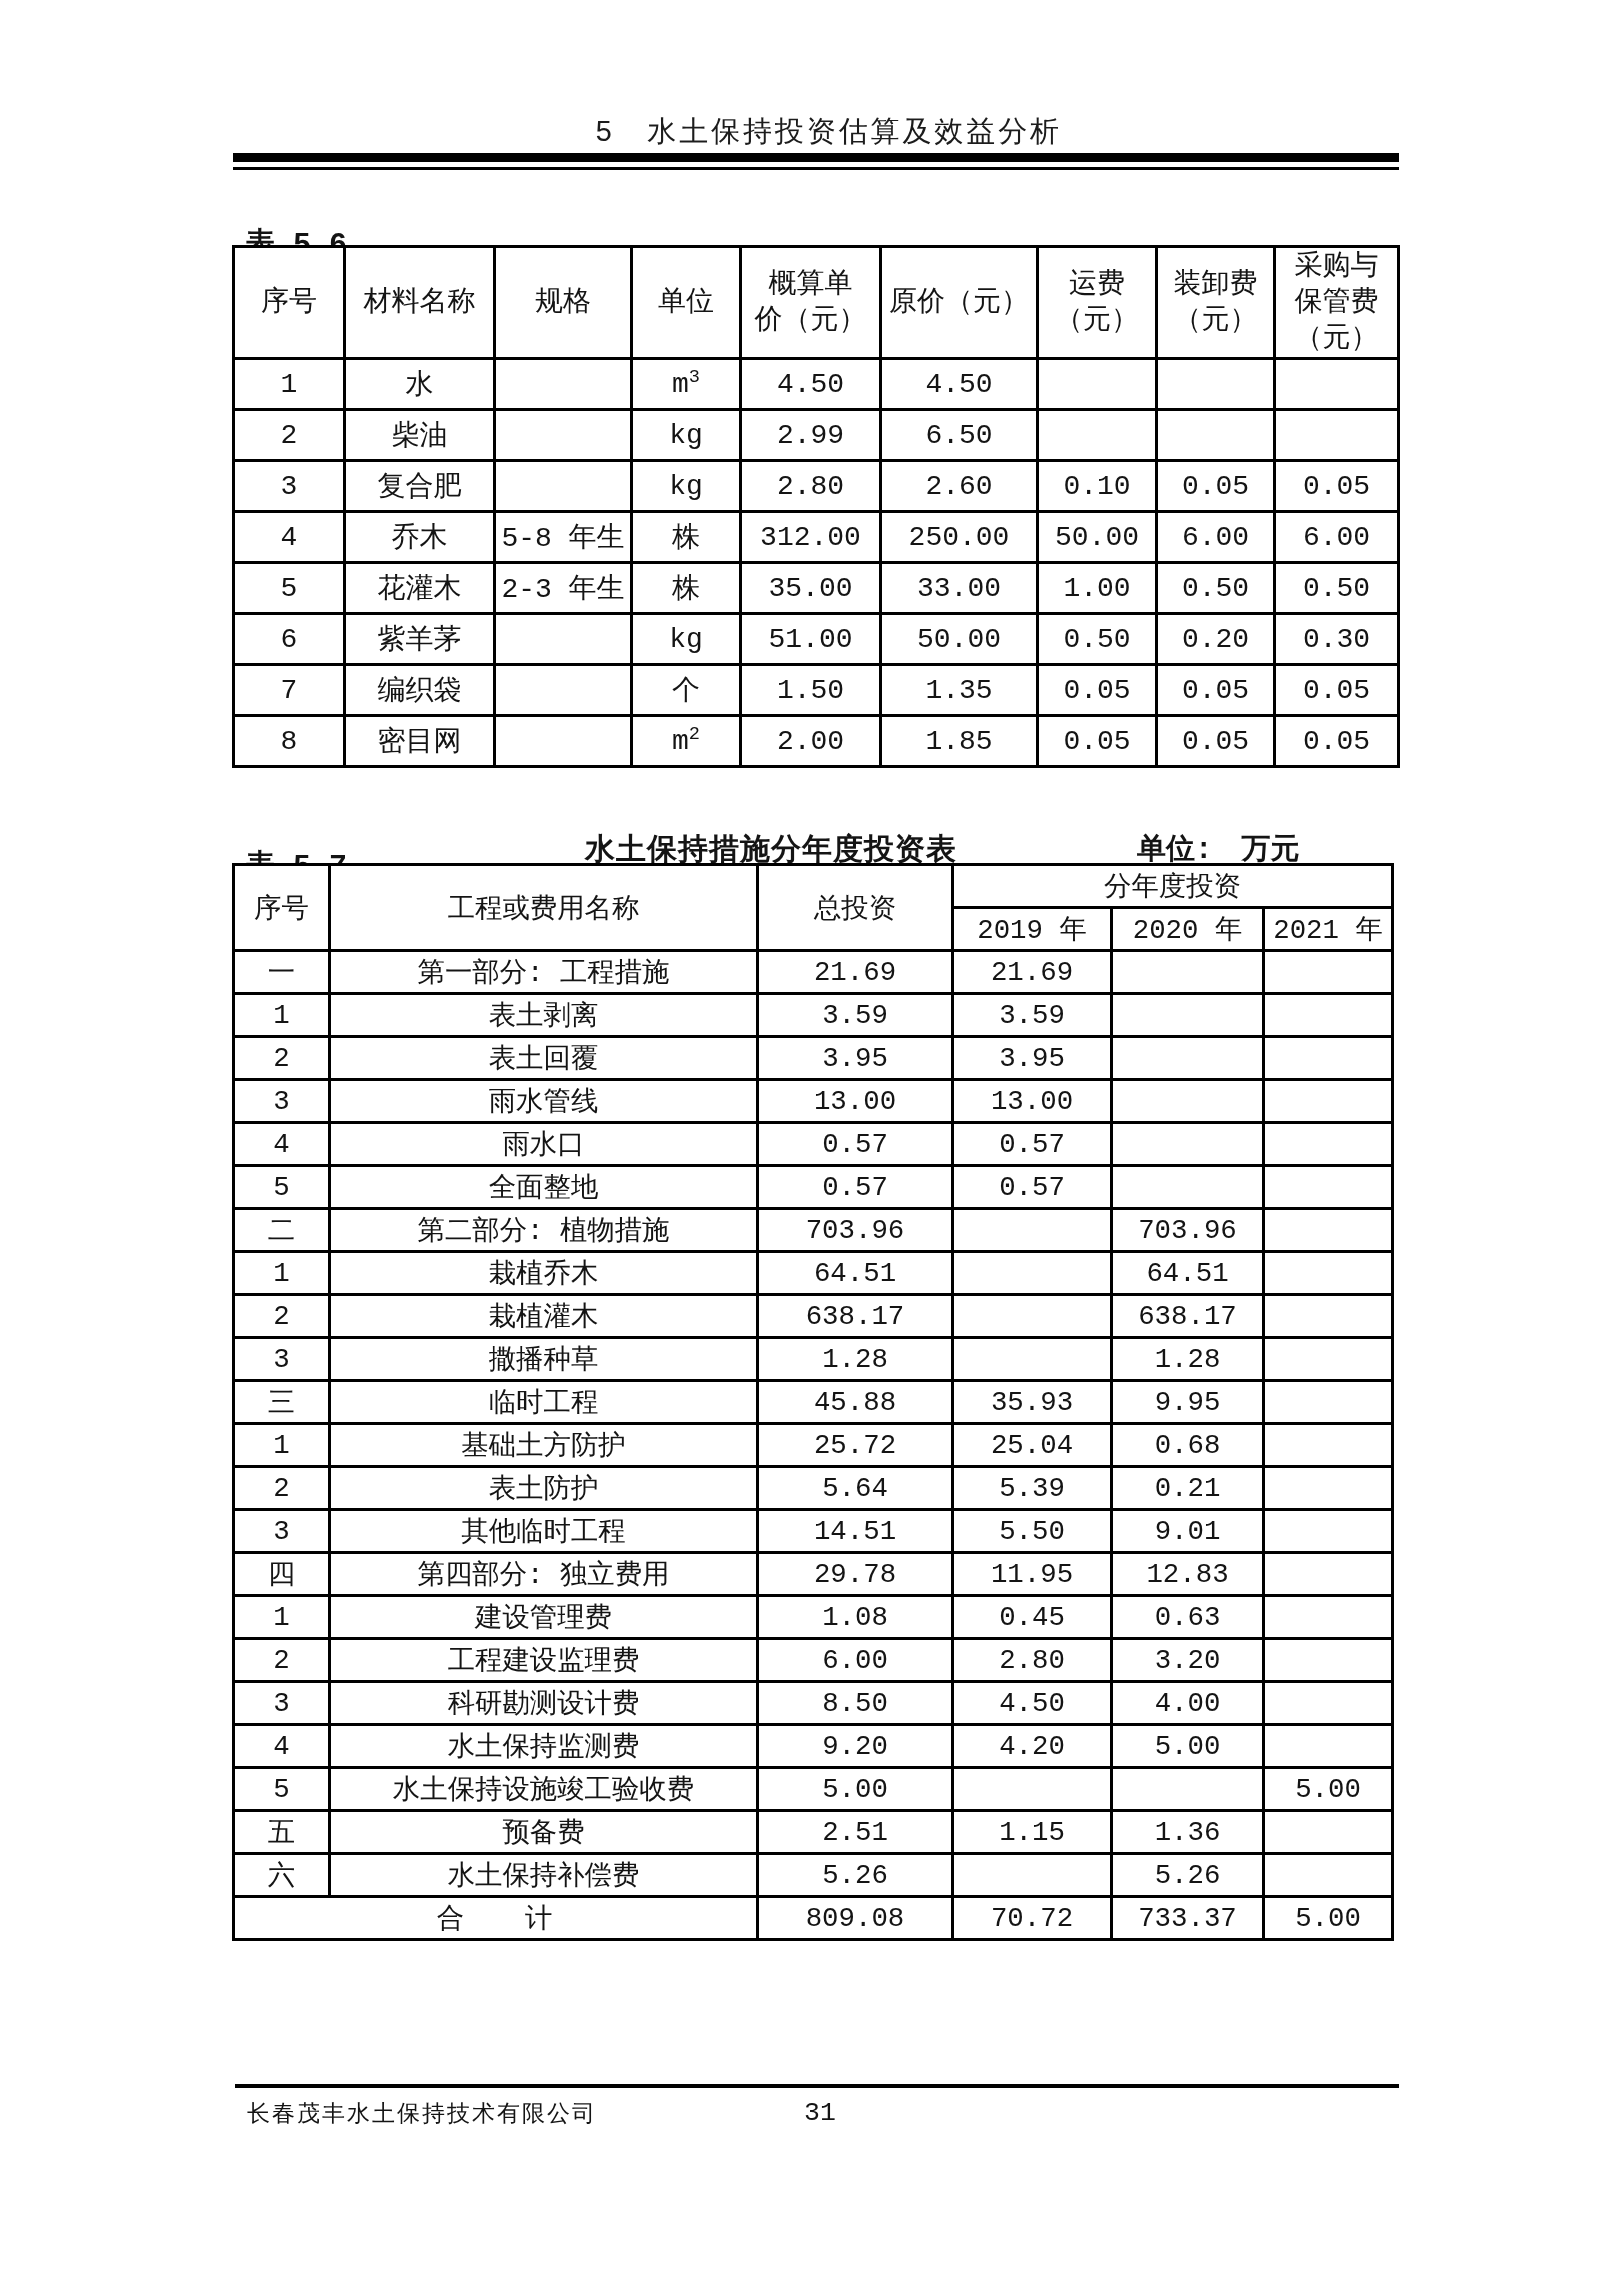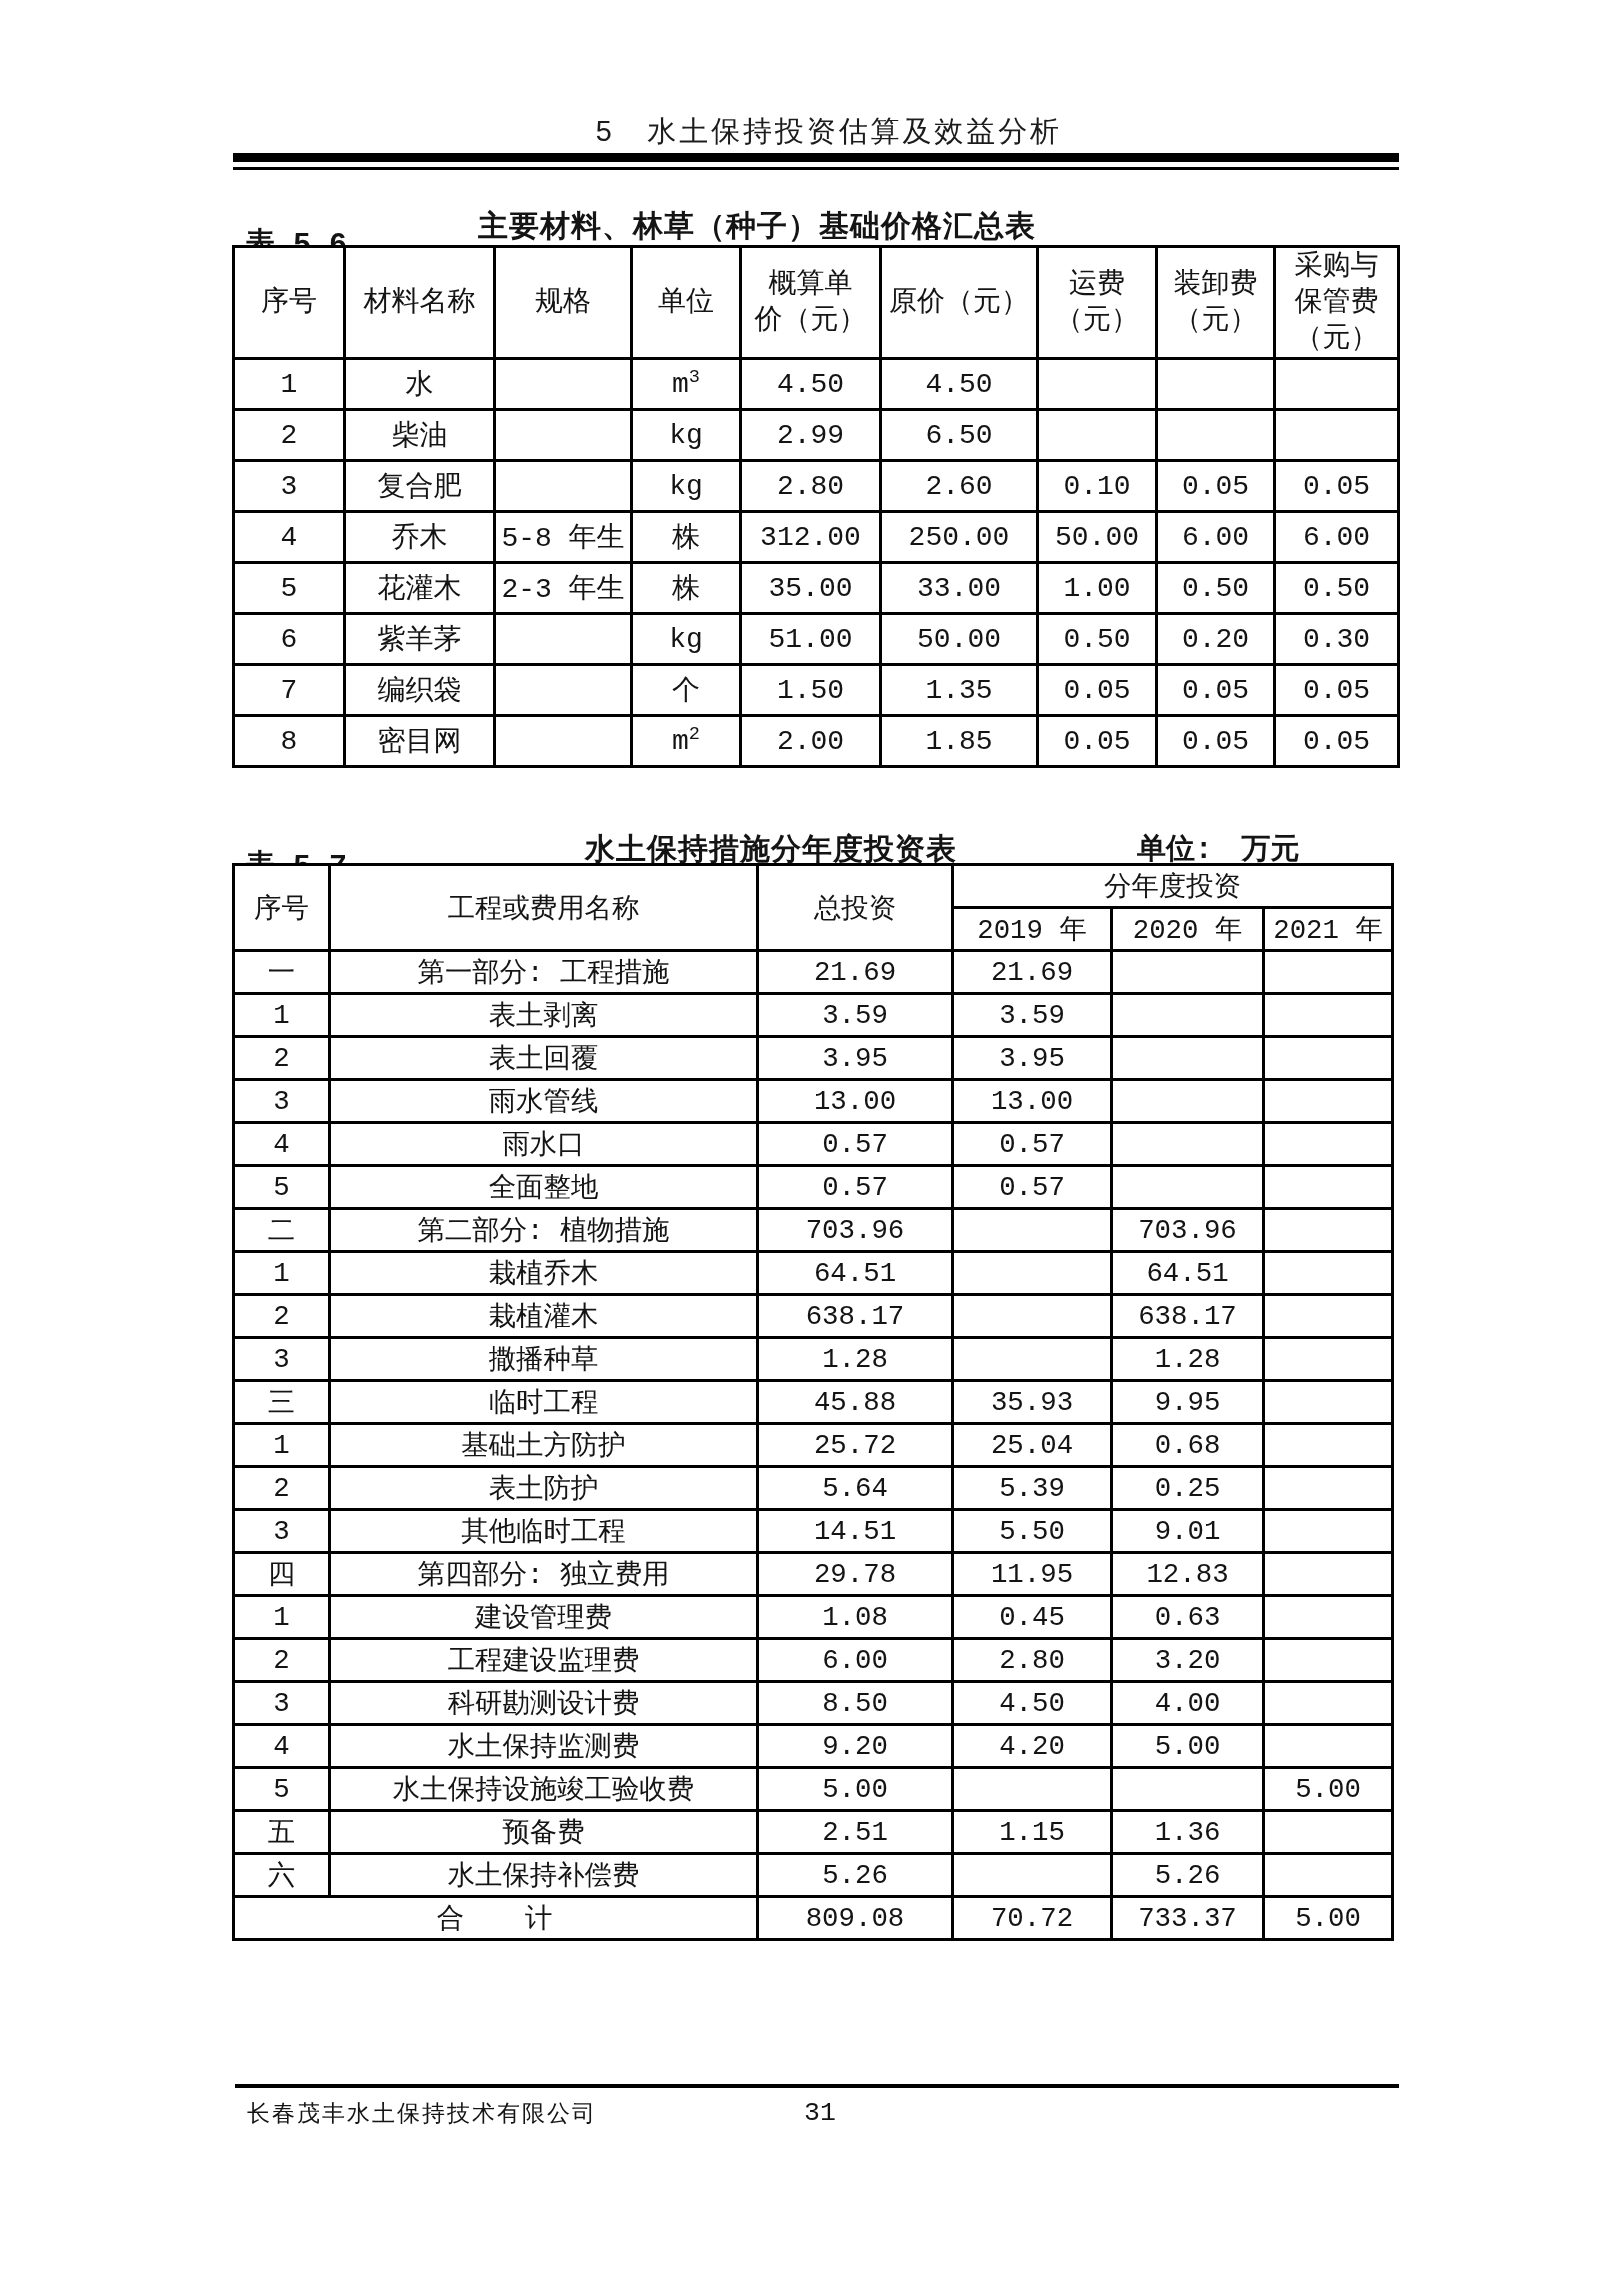--- a/index.html
+++ b/index.html
@@ -66,21 +66,20 @@
 </head>
 <body>
 
 <div class="page">
 
   <div class="chapter-title">5　水土保持投资估算及效益分析</div>
   <div class="rule-thick"></div>
   <div class="rule-thin"></div>
 
   <div class="caption-label t56-label">表 5.6</div>
-  <div class="caption-title t56-title">主要材料、林草（种子）基础价格汇总表</div>
 
   <table class="doc" id="table56">
     <colgroup>
       <col style="width:111px">
         <col style="width:150px">
         <col style="width:137px">
       <col style="width:109px">
         <col style="width:140px">
         <col style="width:157px">
       <col style="width:119px">
@@ -318,21 +317,21 @@
           <td>25.72</td>
           <td>25.04</td>
           <td>0.68</td>
           <td></td>
         </tr>
         <tr>
           <td>2</td>
           <td>表土防护</td>
           <td>5.64</td>
           <td>5.39</td>
-          <td>0.25</td>
+          <td>0.21</td>
           <td></td>
         </tr>
         <tr>
           <td>3</td>
           <td>其他临时工程</td>
           <td>14.51</td>
           <td>5.50</td>
           <td>9.01</td>
           <td></td>
         </tr>

